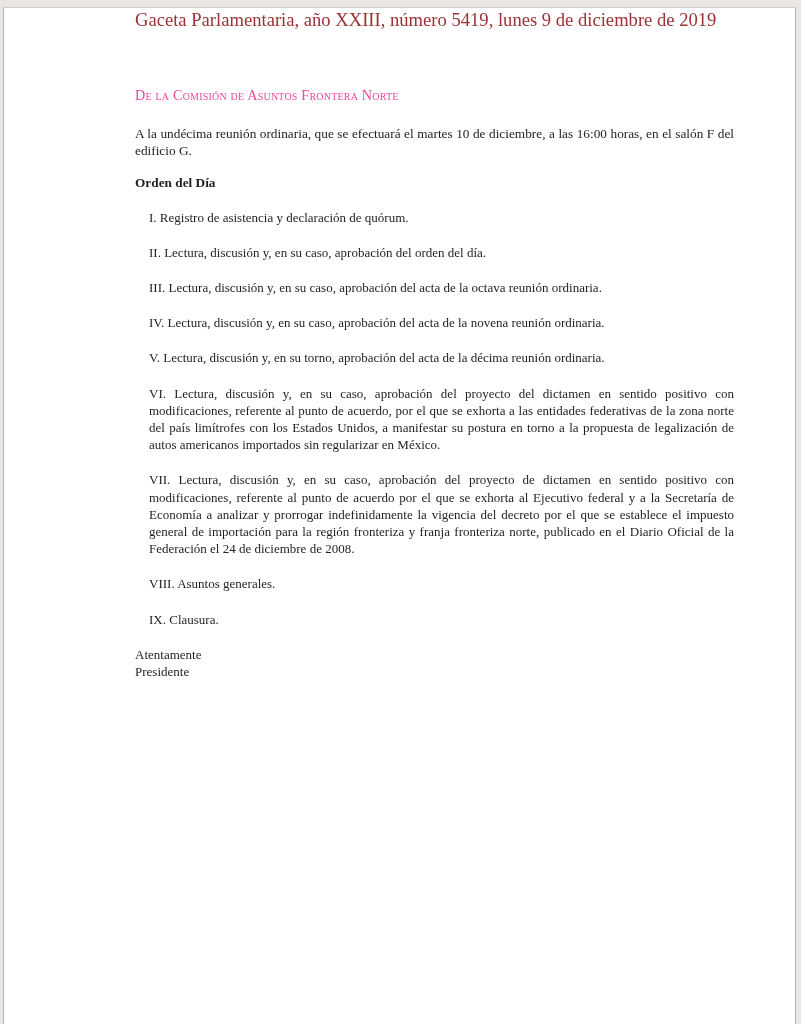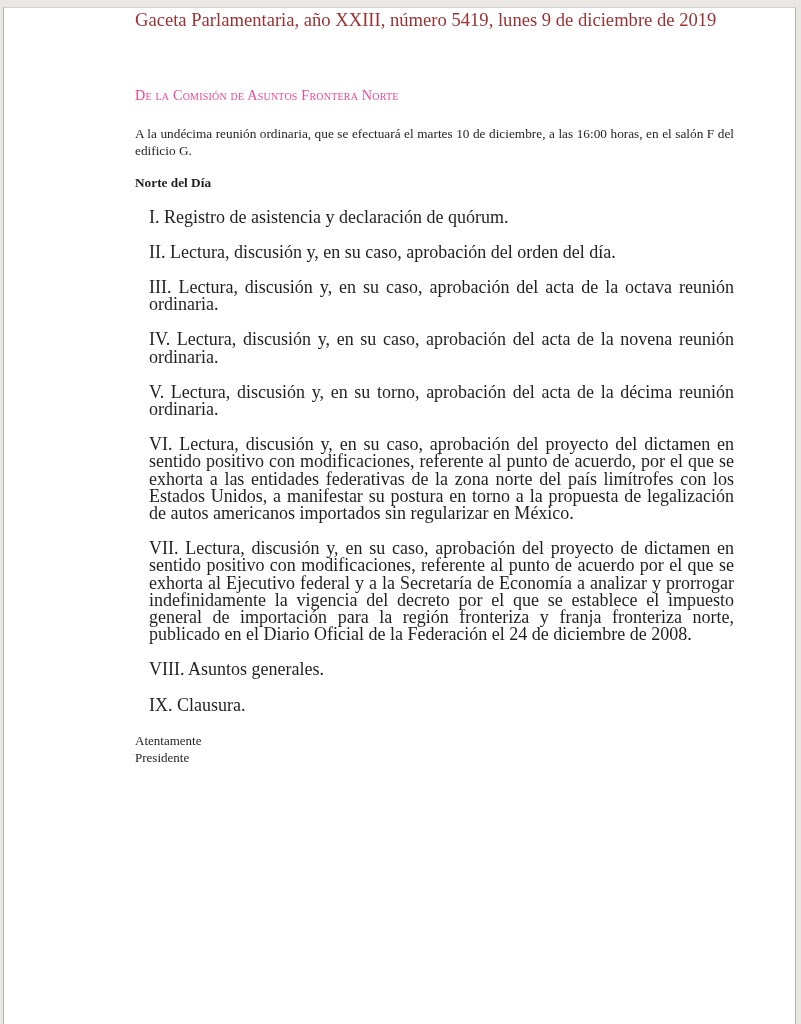--- a/index.html
+++ b/index.html
@@ -56,21 +56,21 @@
     text-align: justify;
     font-family: Liberation Serif, serif;
   }
   .agenda-title {
     font-size: 13.3px;
     line-height: 17.2px;
     font-weight: bold;
     margin: 0 0 17px 0;
   }
   .agenda-item {
-    font-size: 18px;
+    font-size: 13px;
     line-height: 17.2px;
     margin: 0 0 18px 14px;
     text-align: justify;
   }
   .closing {
     margin-top: 13px;
     font-size: 13px;
     line-height: 17.2px;
   }
   .closing div {
@@ -82,21 +82,21 @@
 
 <div class="page">
   <div class="content">
 
     <div class="masthead">Gaceta Parlamentaria, año XXIII, número 5419, lunes 9 de diciembre de 2019</div>
 
     <div class="section-heading">De la Comisión de Asuntos Frontera Norte</div>
 
     <p class="para">A la undécima reunión ordinaria, que se efectuará el martes 10 de diciembre, a las 16:00 horas, en el salón F del edificio G.</p>
 
-    <p class="agenda-title">Norte del Día</p>
+    <p class="agenda-title">Orden del Día</p>
 
     <p class="agenda-item">I. Registro de asistencia y declaración de quórum.</p>
     <p class="agenda-item">II. Lectura, discusión y, en su caso, aprobación del orden del día.</p>
     <p class="agenda-item">III. Lectura, discusión y, en su caso, aprobación del acta de la octava reunión ordinaria.</p>
     <p class="agenda-item">IV. Lectura, discusión y, en su caso, aprobación del acta de la novena reunión ordinaria.</p>
     <p class="agenda-item">V. Lectura, discusión y, en su torno, aprobación del acta de la décima reunión ordinaria.</p>
     <p class="agenda-item">VI. Lectura, discusión y, en su caso, aprobación del proyecto del dictamen en sentido positivo con modificaciones, referente al punto de acuerdo, por el que se exhorta a las entidades federativas de la zona norte del país limítrofes con los Estados Unidos, a manifestar su postura en torno a la propuesta de legalización de autos americanos importados sin regularizar en México.</p>
     <p class="agenda-item">VII. Lectura, discusión y, en su caso, aprobación del proyecto de dictamen en sentido positivo con modificaciones, referente al punto de acuerdo por el que se exhorta al Ejecutivo federal y a la Secretaría de Economía a analizar y prorrogar indefinidamente la vigencia del decreto por el que se establece el impuesto general de importación para la región fronteriza y franja fronteriza norte, publicado en el Diario Oficial de la Federación el 24 de diciembre de 2008.</p>
     <p class="agenda-item">VIII. Asuntos generales.</p>
     <p class="agenda-item">IX. Clausura.</p>

